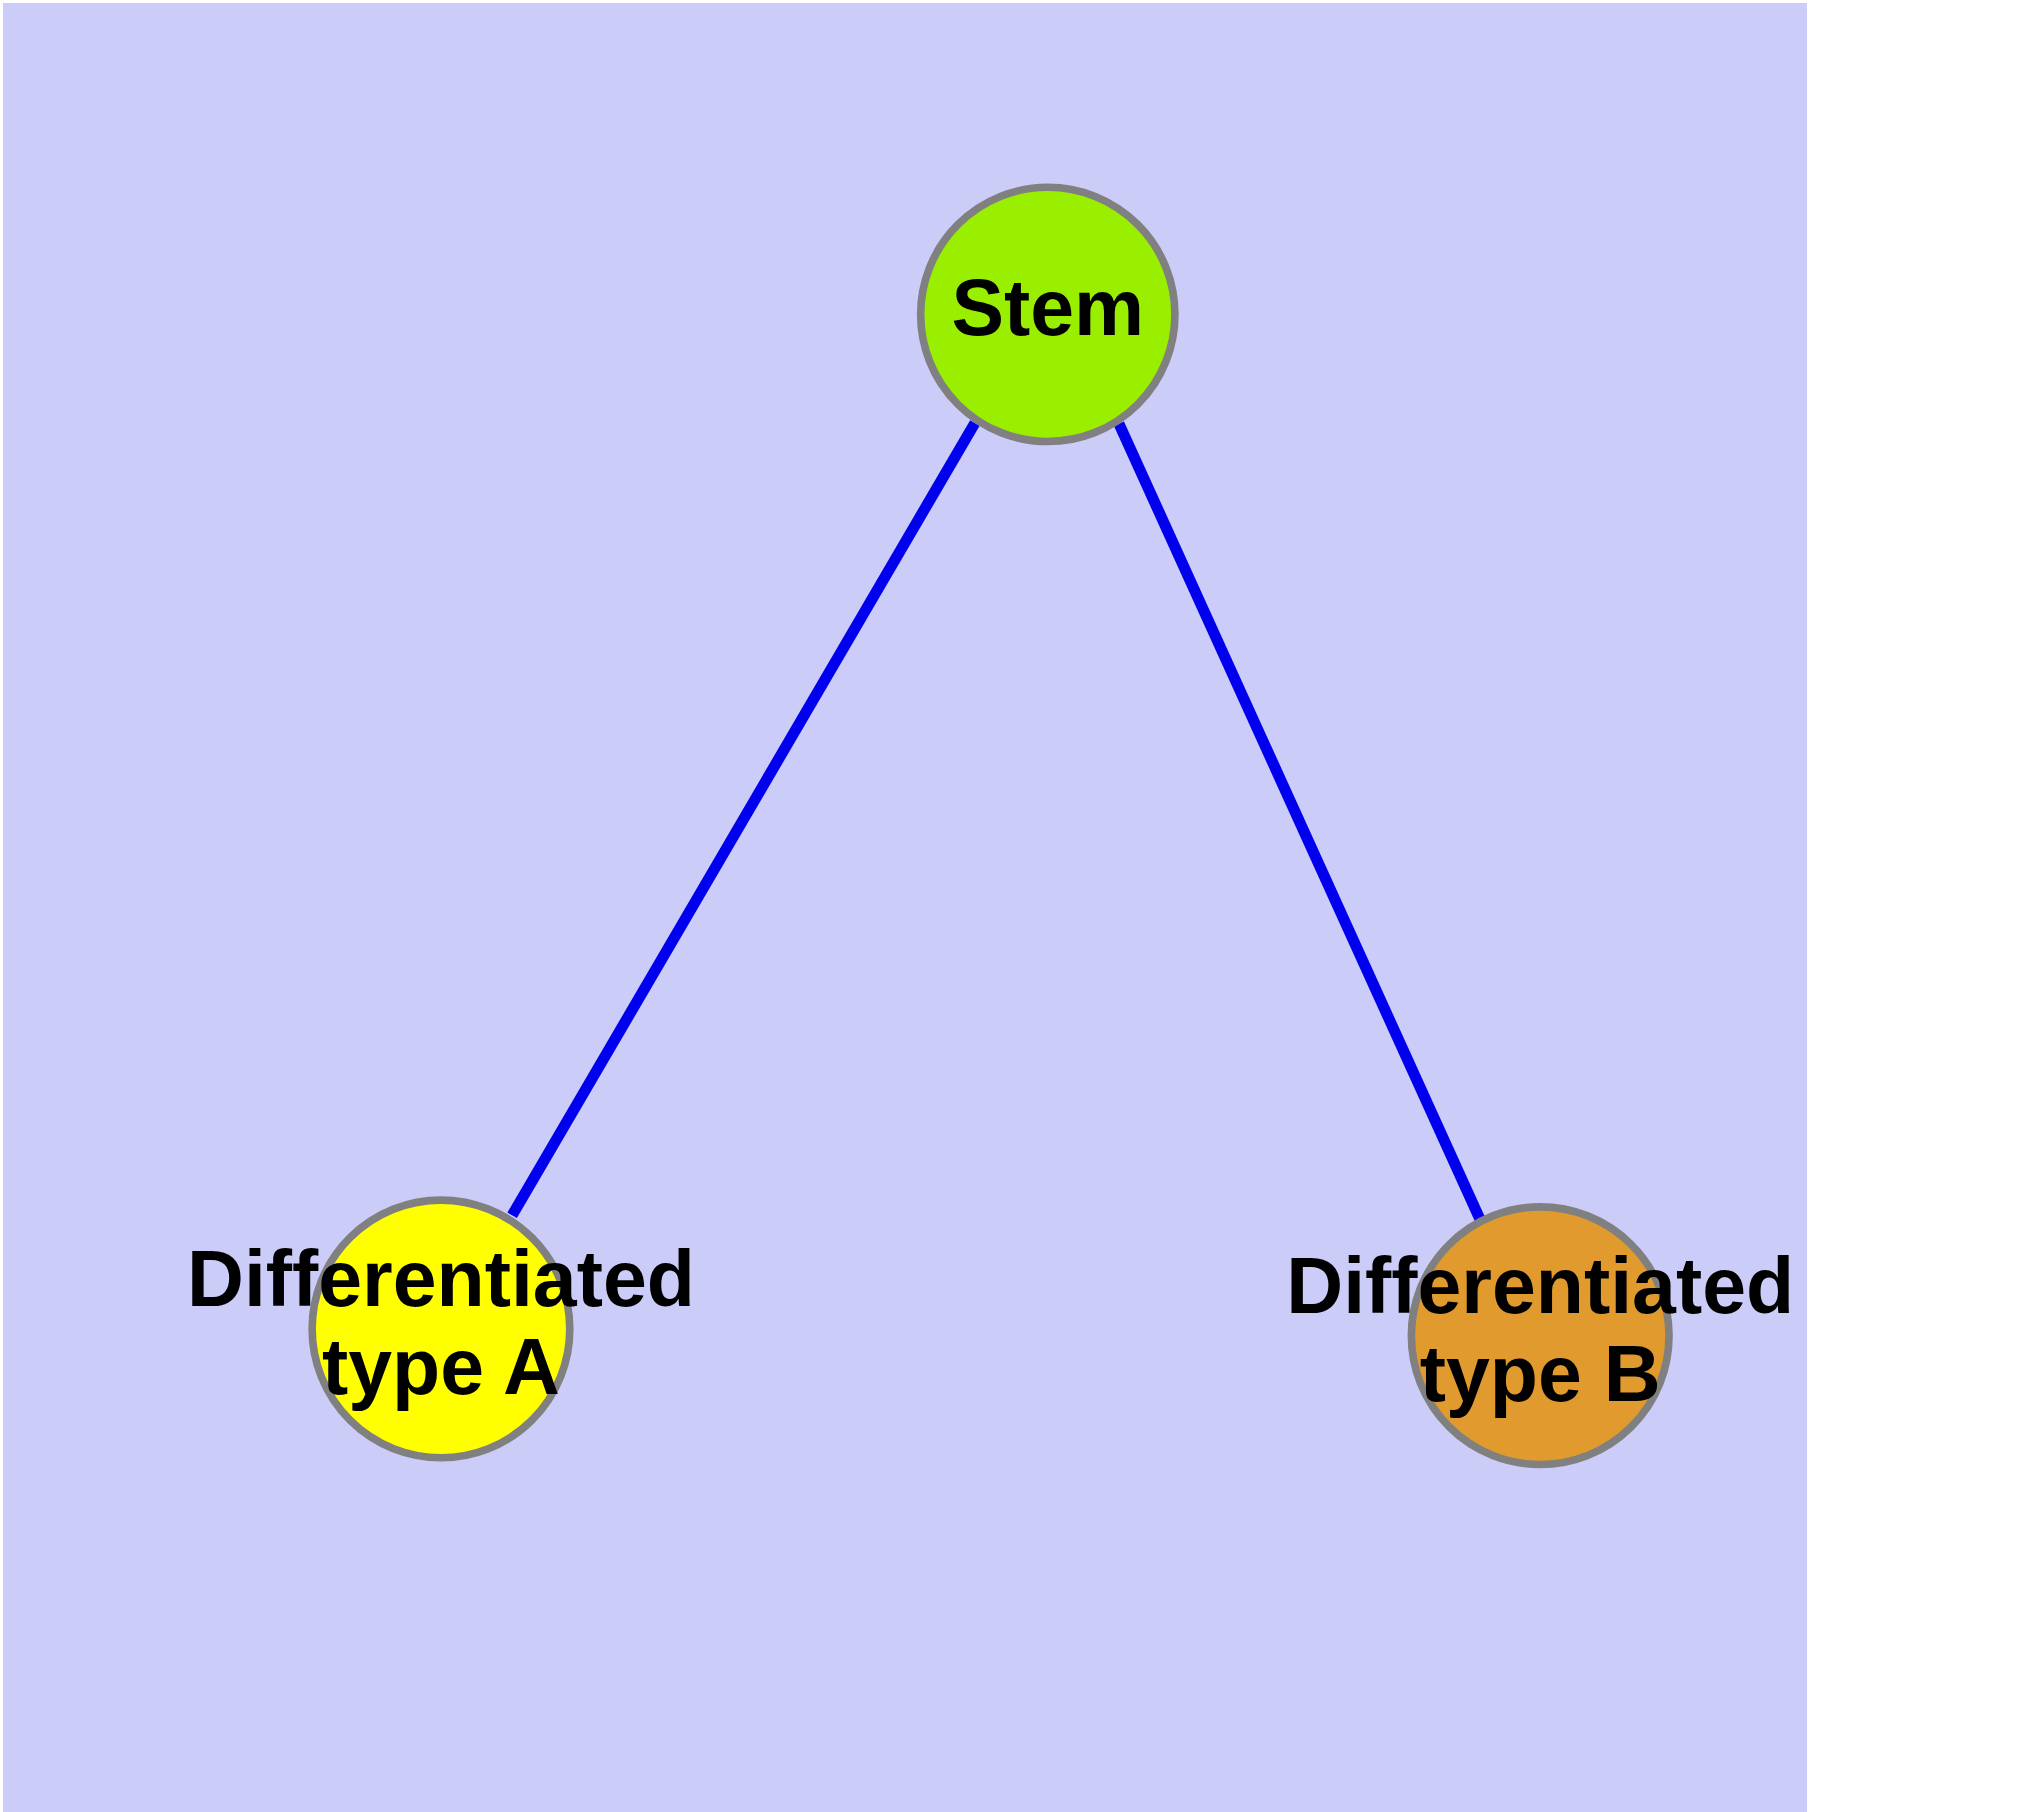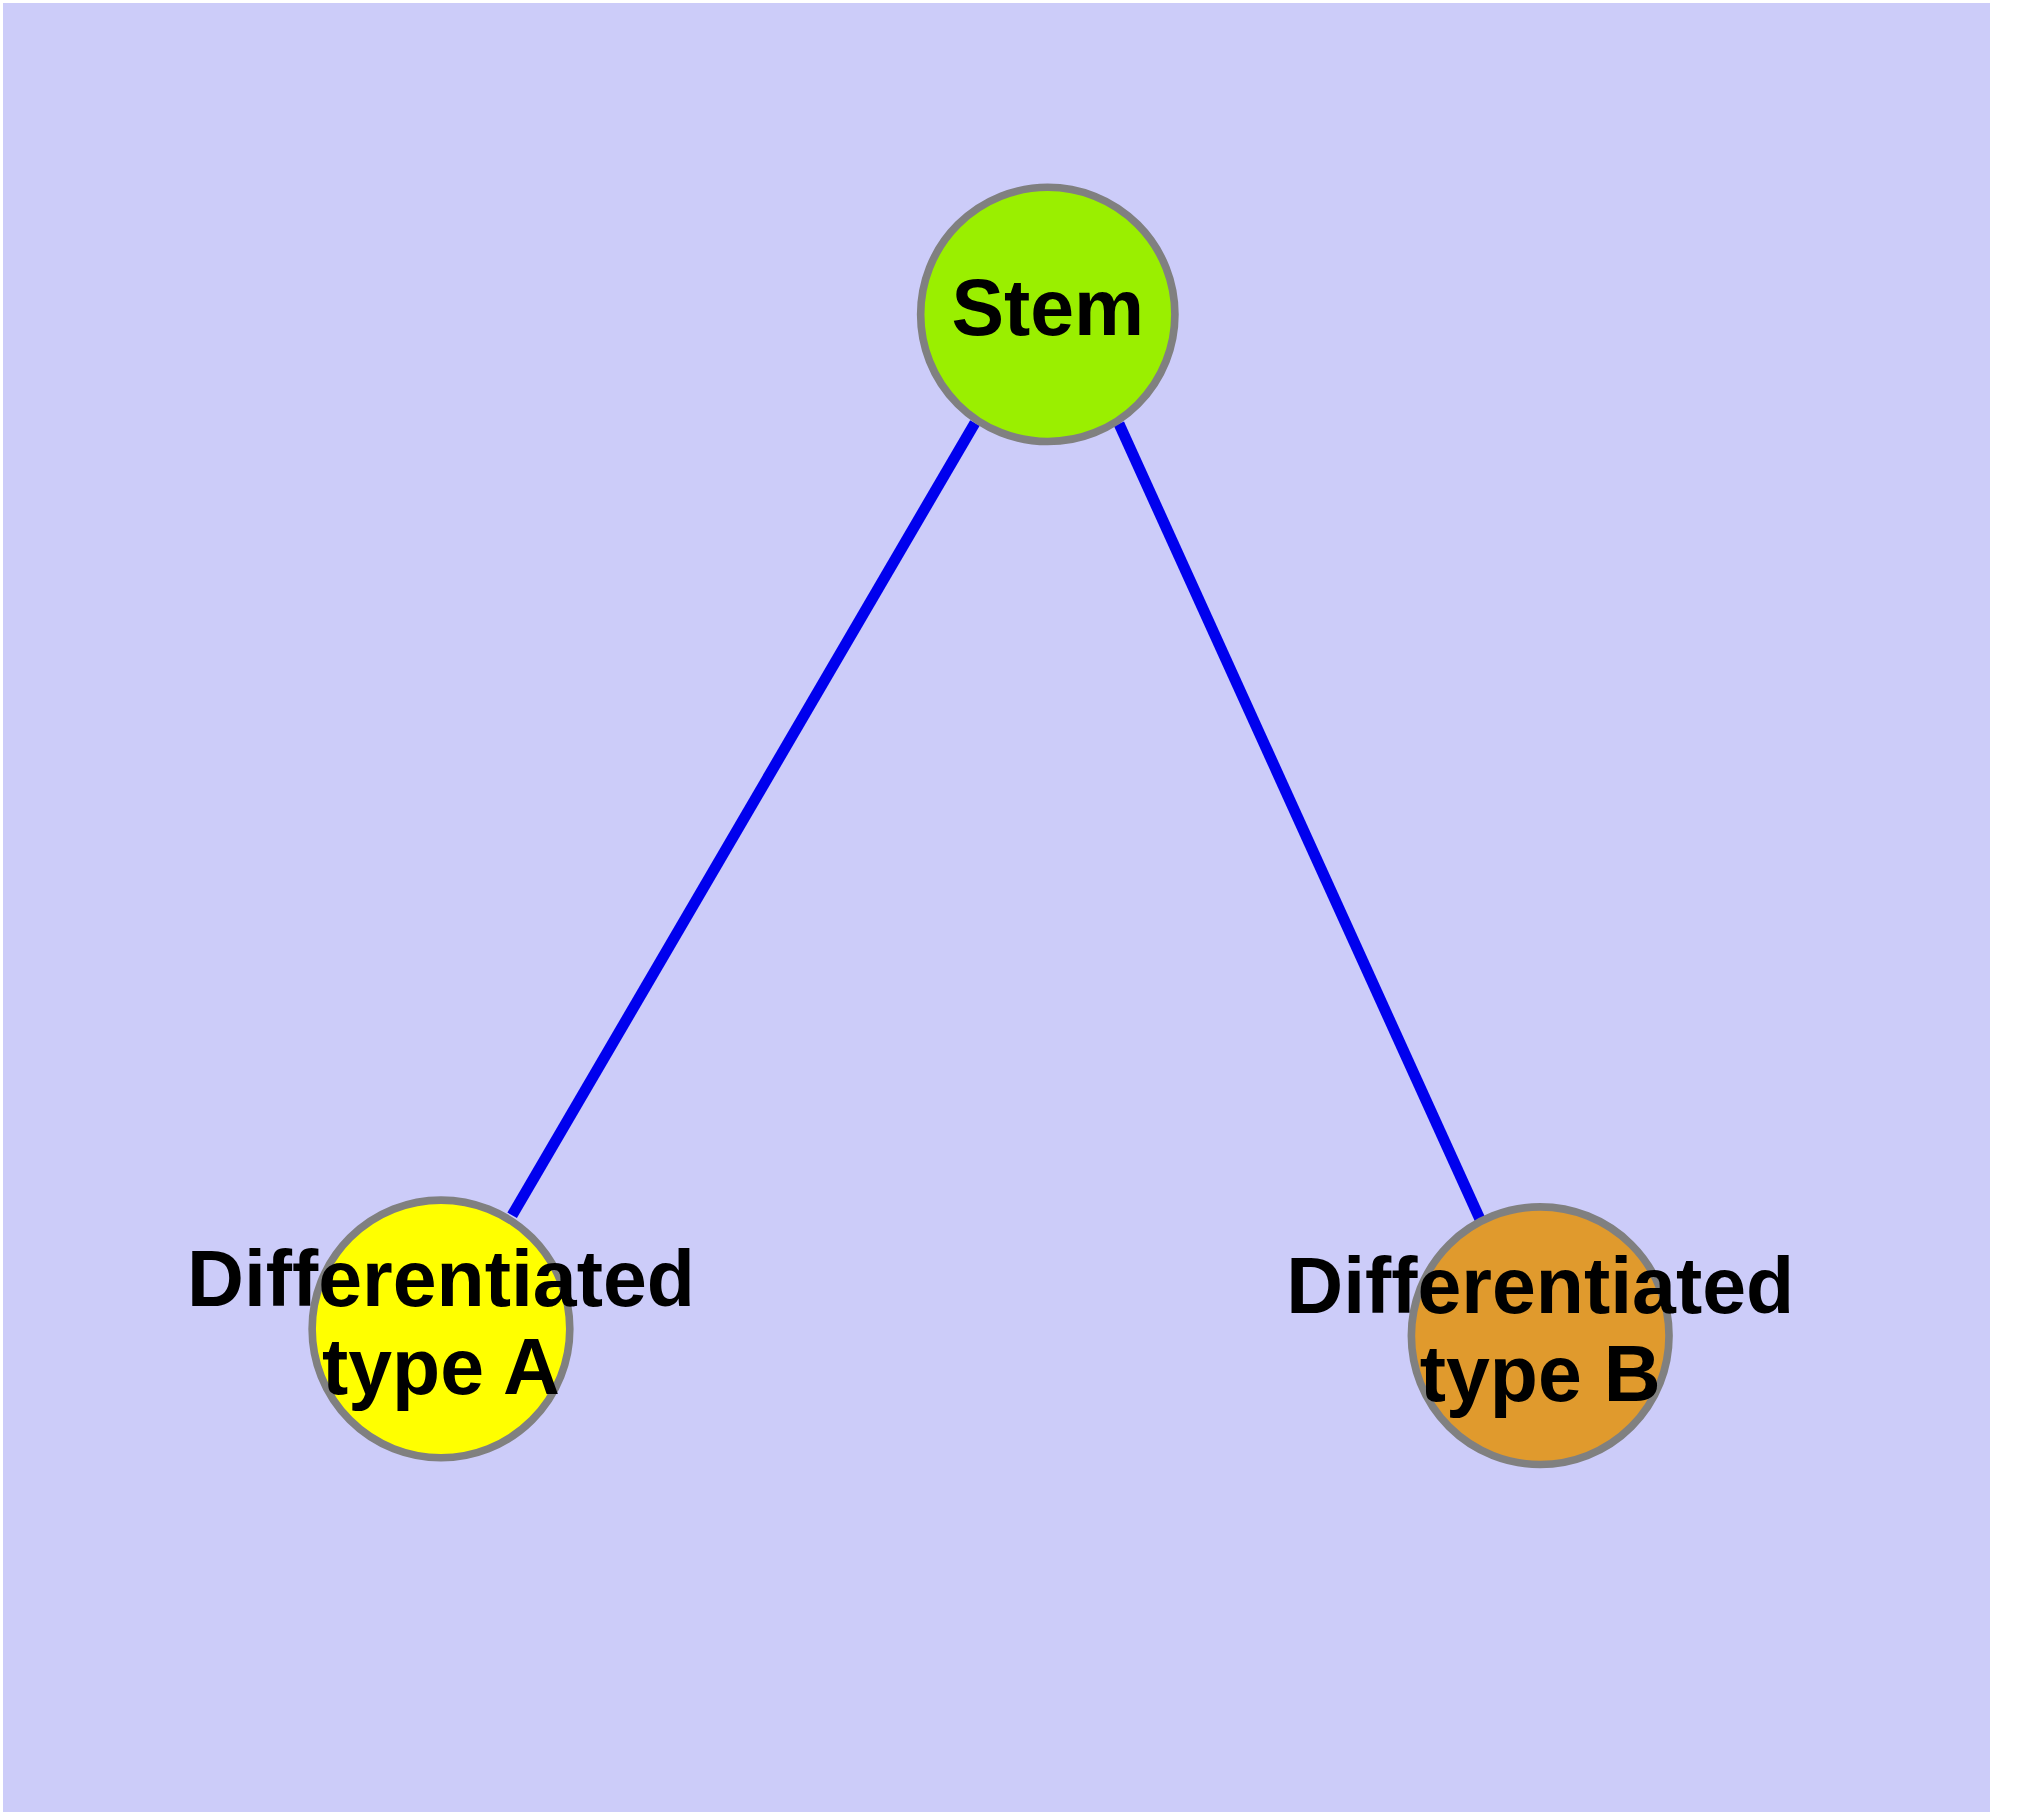--- a/index.html
+++ b/index.html
@@ -3,21 +3,21 @@
 <meta charset="utf-8">
 <title>Cell differentiation graph</title>
 <style>
   html, body {
     margin: 0;
     padding: 0;
     background: #ffffff;
   }
   #canvas {
     position: relative;
-    width: 1990px;
+    width: 1807px;
     height: 1812px;
     background: #ffffff;
     overflow: hidden;
     font-family: "Liberation Sans", "DejaVu Sans", sans-serif;
   }
   #plot-bg {
     position: absolute;
     left: 3.4px;
     top: 3.4px;
     width: 2017px;

